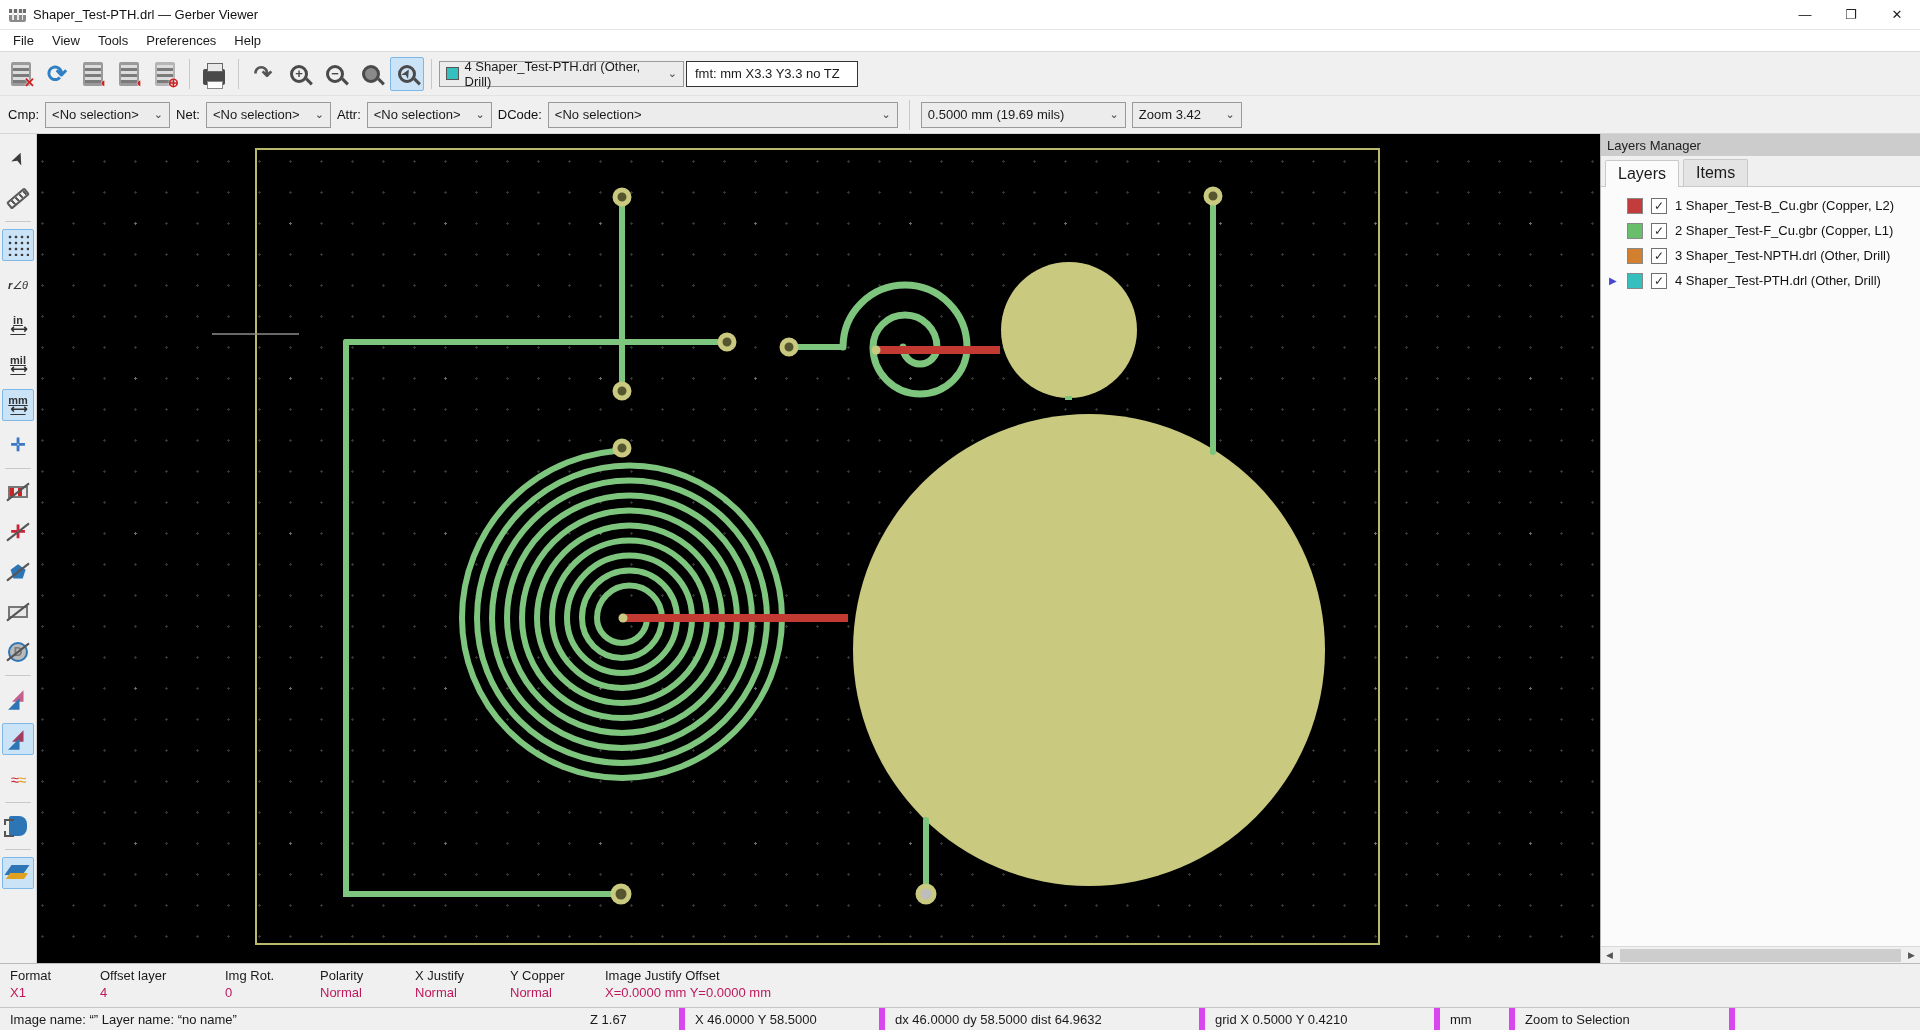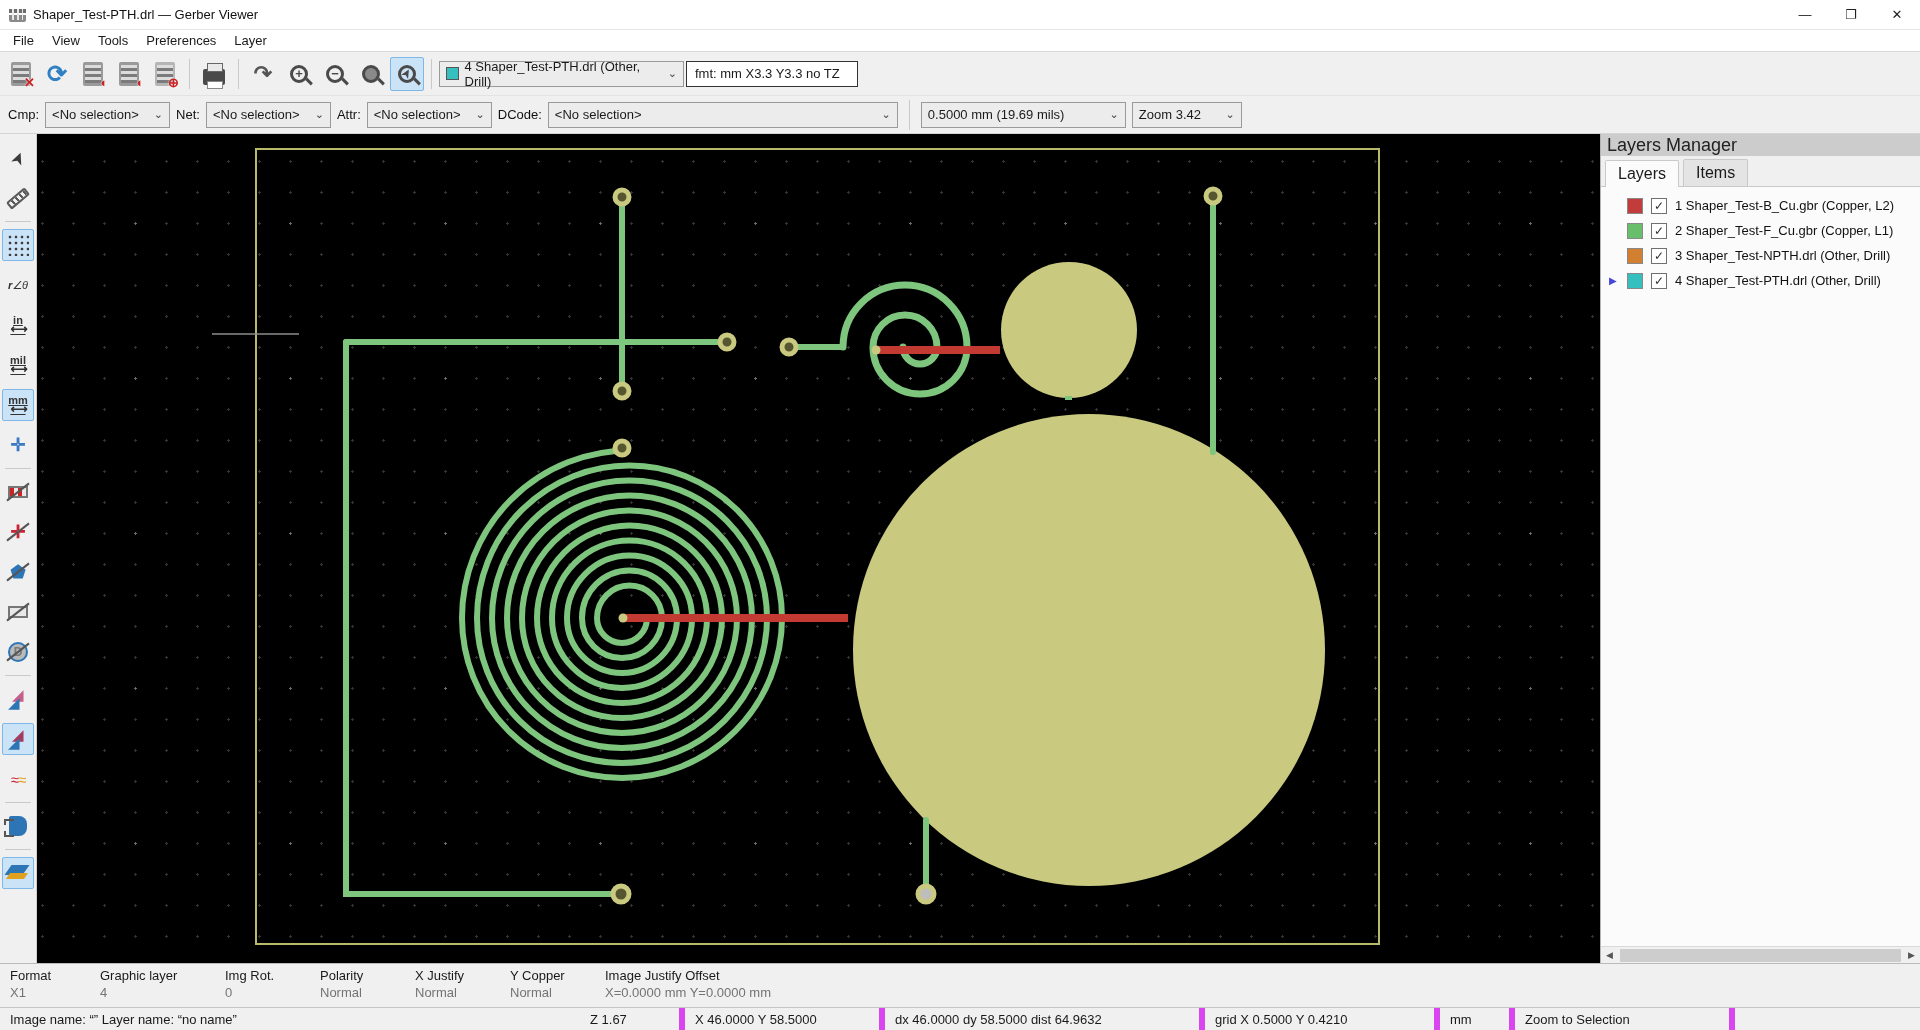--- a/index.html
+++ b/index.html
@@ -112,42 +112,42 @@
       radial-gradient(#343434 1px, transparent 1.4px);
     background-size:155px 155px, 31px 31px;
     background-position:21px 12px, 21px 12px;
     overflow:hidden; }
   .canvas svg { position:absolute; left:0; top:0; }
 
   
   .layerspanel { width:320px; background:#f7f7f7; display:flex; flex-direction:column;
     border-left:1px solid #b5b5b5; }
   .lp-caption { height:22px; background:#cccccc; display:flex; align-items:center;
-    padding-left:6px; font-size:18px; color:#222; }
+    padding-left:6px; font-size:13px; color:#222; }
   .lp-tabs { display:flex; background:#f0f0f0; border-bottom:1px solid #c9c9c9; padding-top:3px;}
   .lp-tab { padding:4px 12px; font-size:16px; border:1px solid #c9c9c9; border-bottom:none;
     background:#e4e4e4; margin-left:4px; border-radius:2px 2px 0 0;}
   .lp-tab.active { background:#fbfbfb; position:relative; top:1px; }
   .lp-list { background:#fbfbfb; flex:1; padding-top:6px; }
   .lp-row { display:flex; align-items:center; height:25px; padding-left:8px; gap:8px; }
   .lp-arrow { width:10px; font-size:10px; color:#4646d8; }
   .lp-swatch { width:16px; height:16px; border:1px solid #888; }
   .lp-check { width:16px; height:16px; background:#fff; border:1px solid #707070;
     display:flex; align-items:center; justify-content:center; font-size:12px; color:#333; }
   .lp-label { font-size:13px; color:#111; white-space:nowrap; }
   .lp-scroll { height:17px; background:#f0f0f0; border-top:1px solid #d9d9d9;
     display:flex; align-items:center; }
   .lp-scroll .sarrow { width:17px; text-align:center; font-size:9px; color:#555; }
   .lp-thumb { flex:1; height:13px; background:#cdcdcd; margin:0 2px; border-radius:1px;}
 
   
   .status1 { height:44px; background:#f0f0f0; border-top:1px solid #bbb; display:flex;
     padding:4px 0 0 10px; }
   .s1col { display:flex; flex-direction:column; gap:2px; font-size:13px; }
-  .s1col .v { color:#737373; }
+  .s1col .v { color:#be185d; }
   .status2 { height:23px; background:#f0f0f0; border-top:1px solid #c5c5c5; display:flex;
     align-items:flex-end; font-size:13px; }
   .s2cell { padding-left:10px; height:100%; display:flex; align-items:center;
     border-right:6px solid #d946ef; }
   .s2cell:first-child { border-right:none; }
 </style>
 </head>
 <body>
 
 <div class="titlebar">
@@ -158,21 +158,21 @@
     <span class="winbtn">❐</span>
     <span class="winbtn">✕</span>
   </span>
 </div>
 
 <div class="menubar">
   <span class="mitem">File</span>
   <span class="mitem">View</span>
   <span class="mitem">Tools</span>
   <span class="mitem">Preferences</span>
-  <span class="mitem">Layer</span>
+  <span class="mitem">Help</span>
 </div>
 
 <div class="toolbar1">
   <div class="tbtn">
     <span class="docicon"></span>
     <span class="badge">✕</span>
   </div>
   <div class="tbtn">
     <span class="reload-glyph">⟳</span>
   </div>
@@ -425,21 +425,21 @@
     </div>
   </div>
 </div>
 
 <div class="status1">
   <div class="s1col" style="width:90px">
       <span>Format</span>
       <span class="v">X1</span>
     </div>
   <div class="s1col" style="width:125px">
-      <span>Graphic layer</span>
+      <span>Offset layer</span>
       <span class="v">4</span>
     </div>
   <div class="s1col" style="width:95px">
       <span>Img Rot.</span>
       <span class="v">0</span>
     </div>
   <div class="s1col" style="width:95px">
       <span>Polarity</span>
       <span class="v">Normal</span>
     </div>

